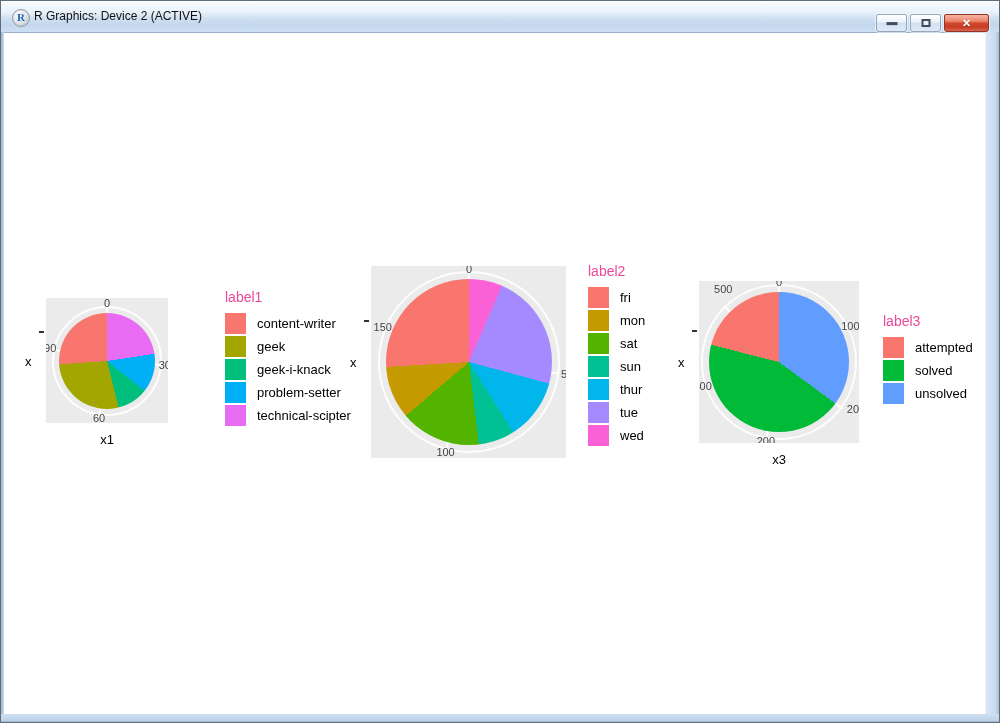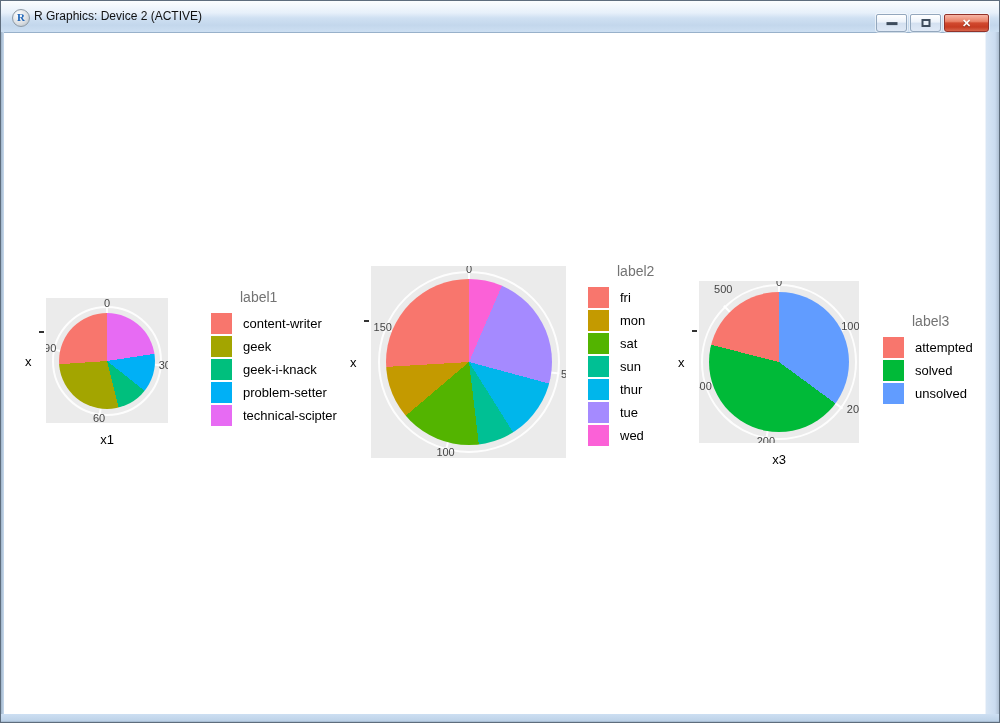--- a/index.html
+++ b/index.html
@@ -61,24 +61,24 @@
   .theta-tick{position:absolute;transform:translate(-50%,-50%);font-size:11px;color:#454545;z-index:3;white-space:nowrap;}
   .polar-tick-mark{position:absolute;width:2px;height:9px;background:rgba(255,255,255,0.95);z-index:1;}
   .xlab{position:absolute;top:calc(100% + 9px);left:0;width:100%;text-align:center;font-size:13px;color:#000;}
   .ylab{position:absolute;left:-21px;top:50%;transform:translateY(-50%);font-size:13px;color:#000;}
   .ytick{position:absolute;left:-7px;width:5px;height:2px;background:#333;}
   #chart1 .ytick{top:33px;}
   #chart2 .ytick{top:54px;}
   #chart3 .ytick{top:49px;}
   
   .legend{position:absolute;}
-  #legend1{left:190px;top:288px;padding-left:20px;}
+  #legend1{left:204px;top:288px;padding-left:20px;}
   #legend2{left:587px;top:262px;}
   #legend3{left:882px;top:312px;}
-  .legend-title{font-size:14px;color:#737373;margin-bottom:8px;margin-left:29px;}
+  .legend-title{font-size:14px;color:#ec4899;margin-bottom:8px;}
   .leg-item{display:flex;align-items:center;height:21px;margin-bottom:2px;}
   .swatch{width:21px;height:21px;margin-right:11px;flex:0 0 auto;}
   .leg-label{font-size:13px;color:#000;white-space:nowrap;}
 </style>
 </head>
 <body>
 
 <div id="window">
 
   <div class="titlebar">

